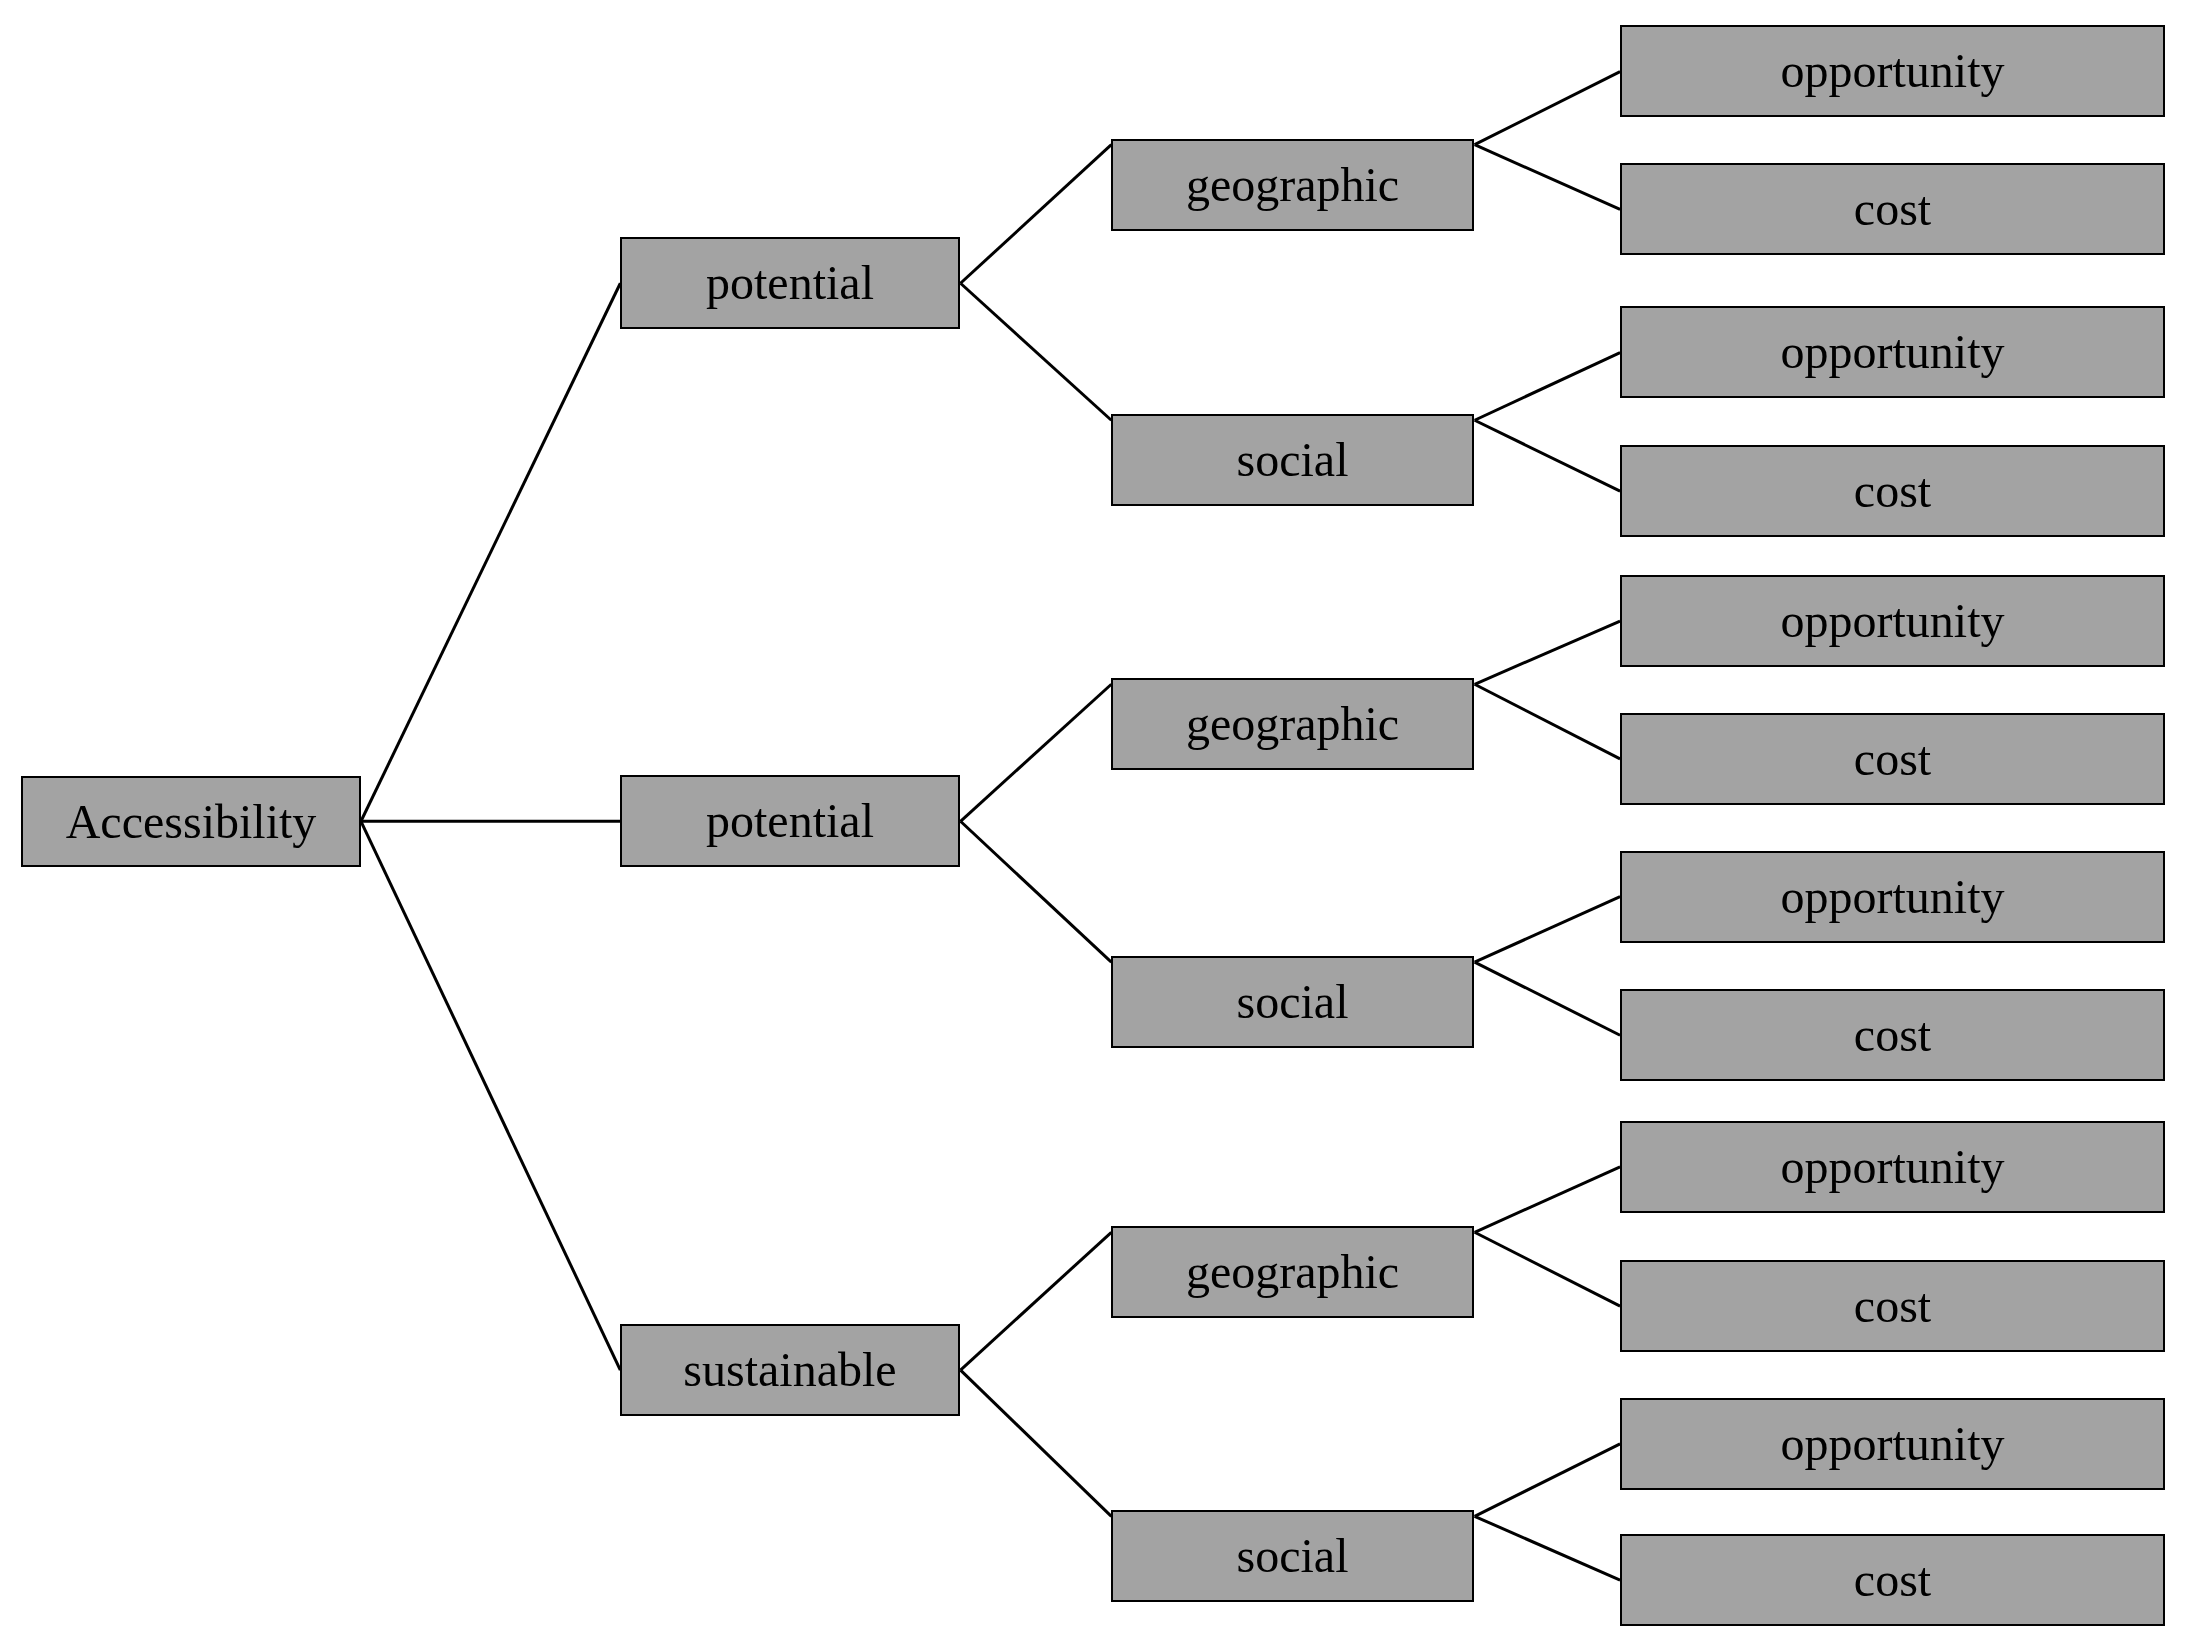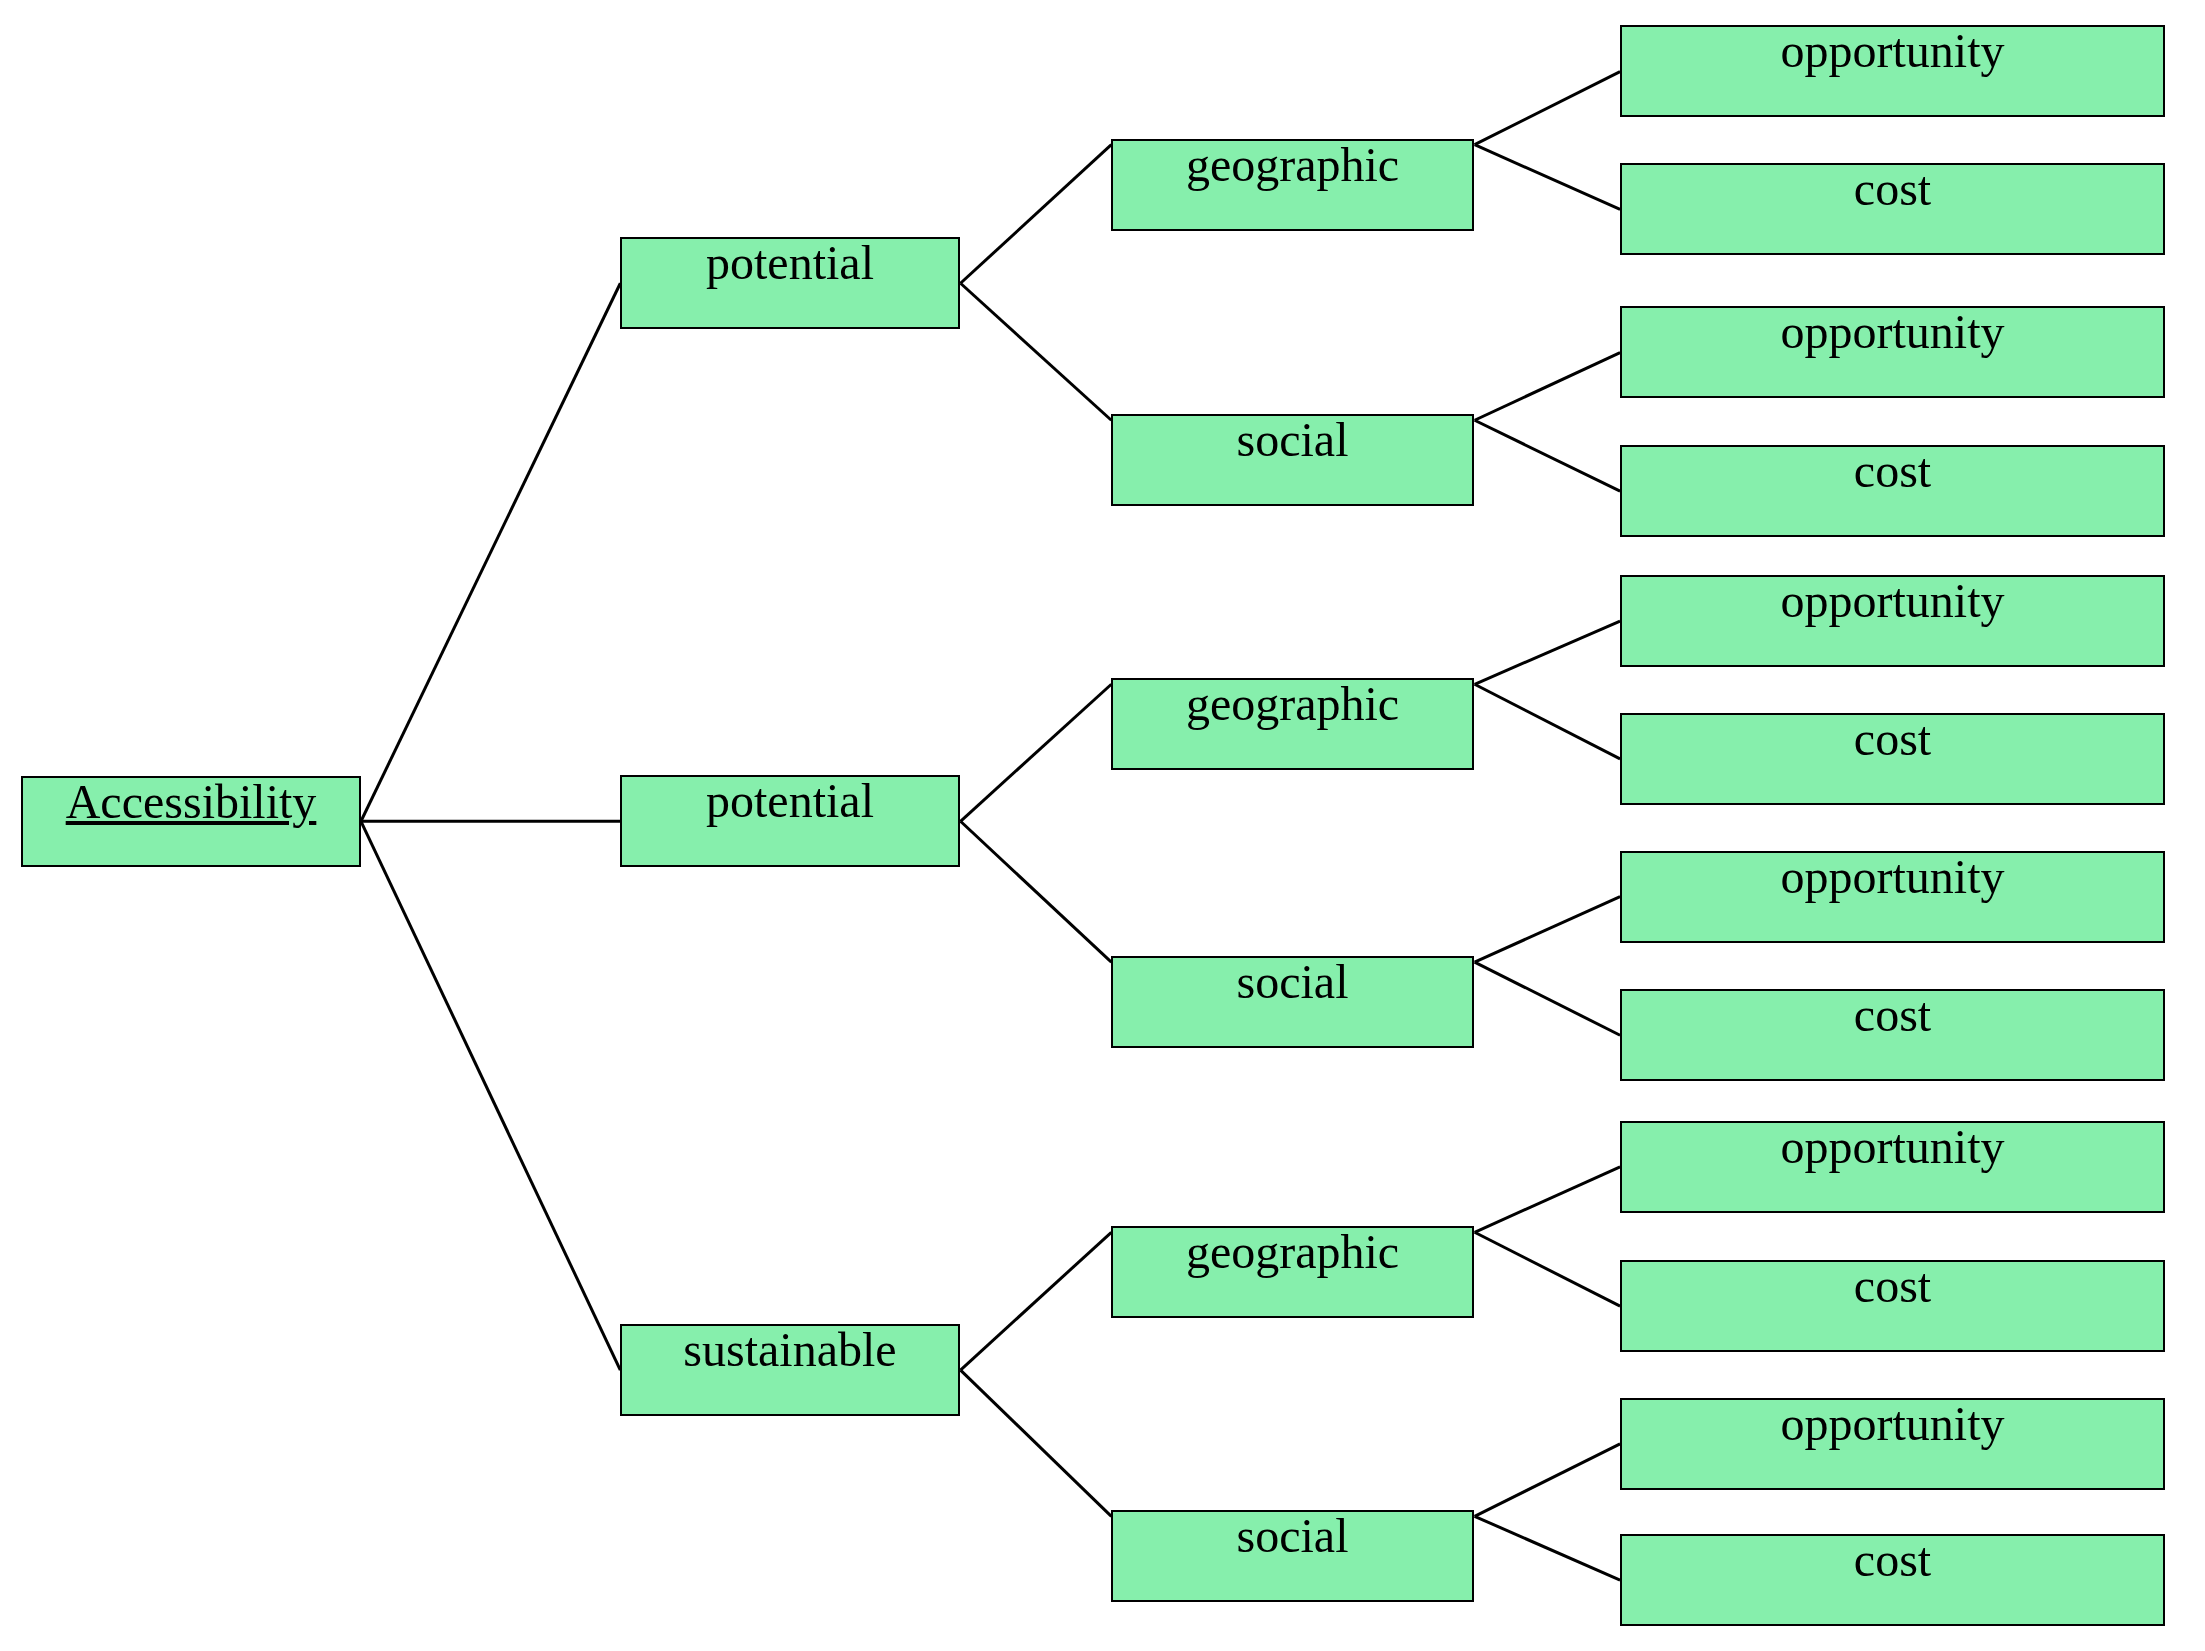--- a/index.html
+++ b/index.html
@@ -26,34 +26,34 @@
   }
   #edge-layer line {
     stroke: #000000;
     stroke-width: 3;
     vector-effect: non-scaling-stroke;
   }
   .node {
     position: absolute;
     box-sizing: border-box;
     border: 2.3px solid #000000;
-    background: #86efac;
+    background: #a3a3a3;
     display: flex;
-    align-items: flex-start;
+    align-items: center;
     justify-content: center;
     text-align: center;
     color: #000000;
     line-height: 1.0;
     white-space: nowrap;
     overflow: hidden;
   }
   .node .node-label {
     display: block;
   }
-  .lvl-root { font-size: 48px; text-decoration: underline; }
+  .lvl-root { font-size: 48px; }
   .lvl-2    { font-size: 48px; }
   .lvl-3    { font-size: 48px; margin-top: 40px; }
   .lvl-leaf { font-size: 48px; }
 </style>
 </head>
 <body>
 
 <div id="canvas">
   <svg id="edge-layer" viewBox="0 0 2865 2145" preserveAspectRatio="none">
       <line x1="469" y1="1067" x2="806" y2="368"></line>

